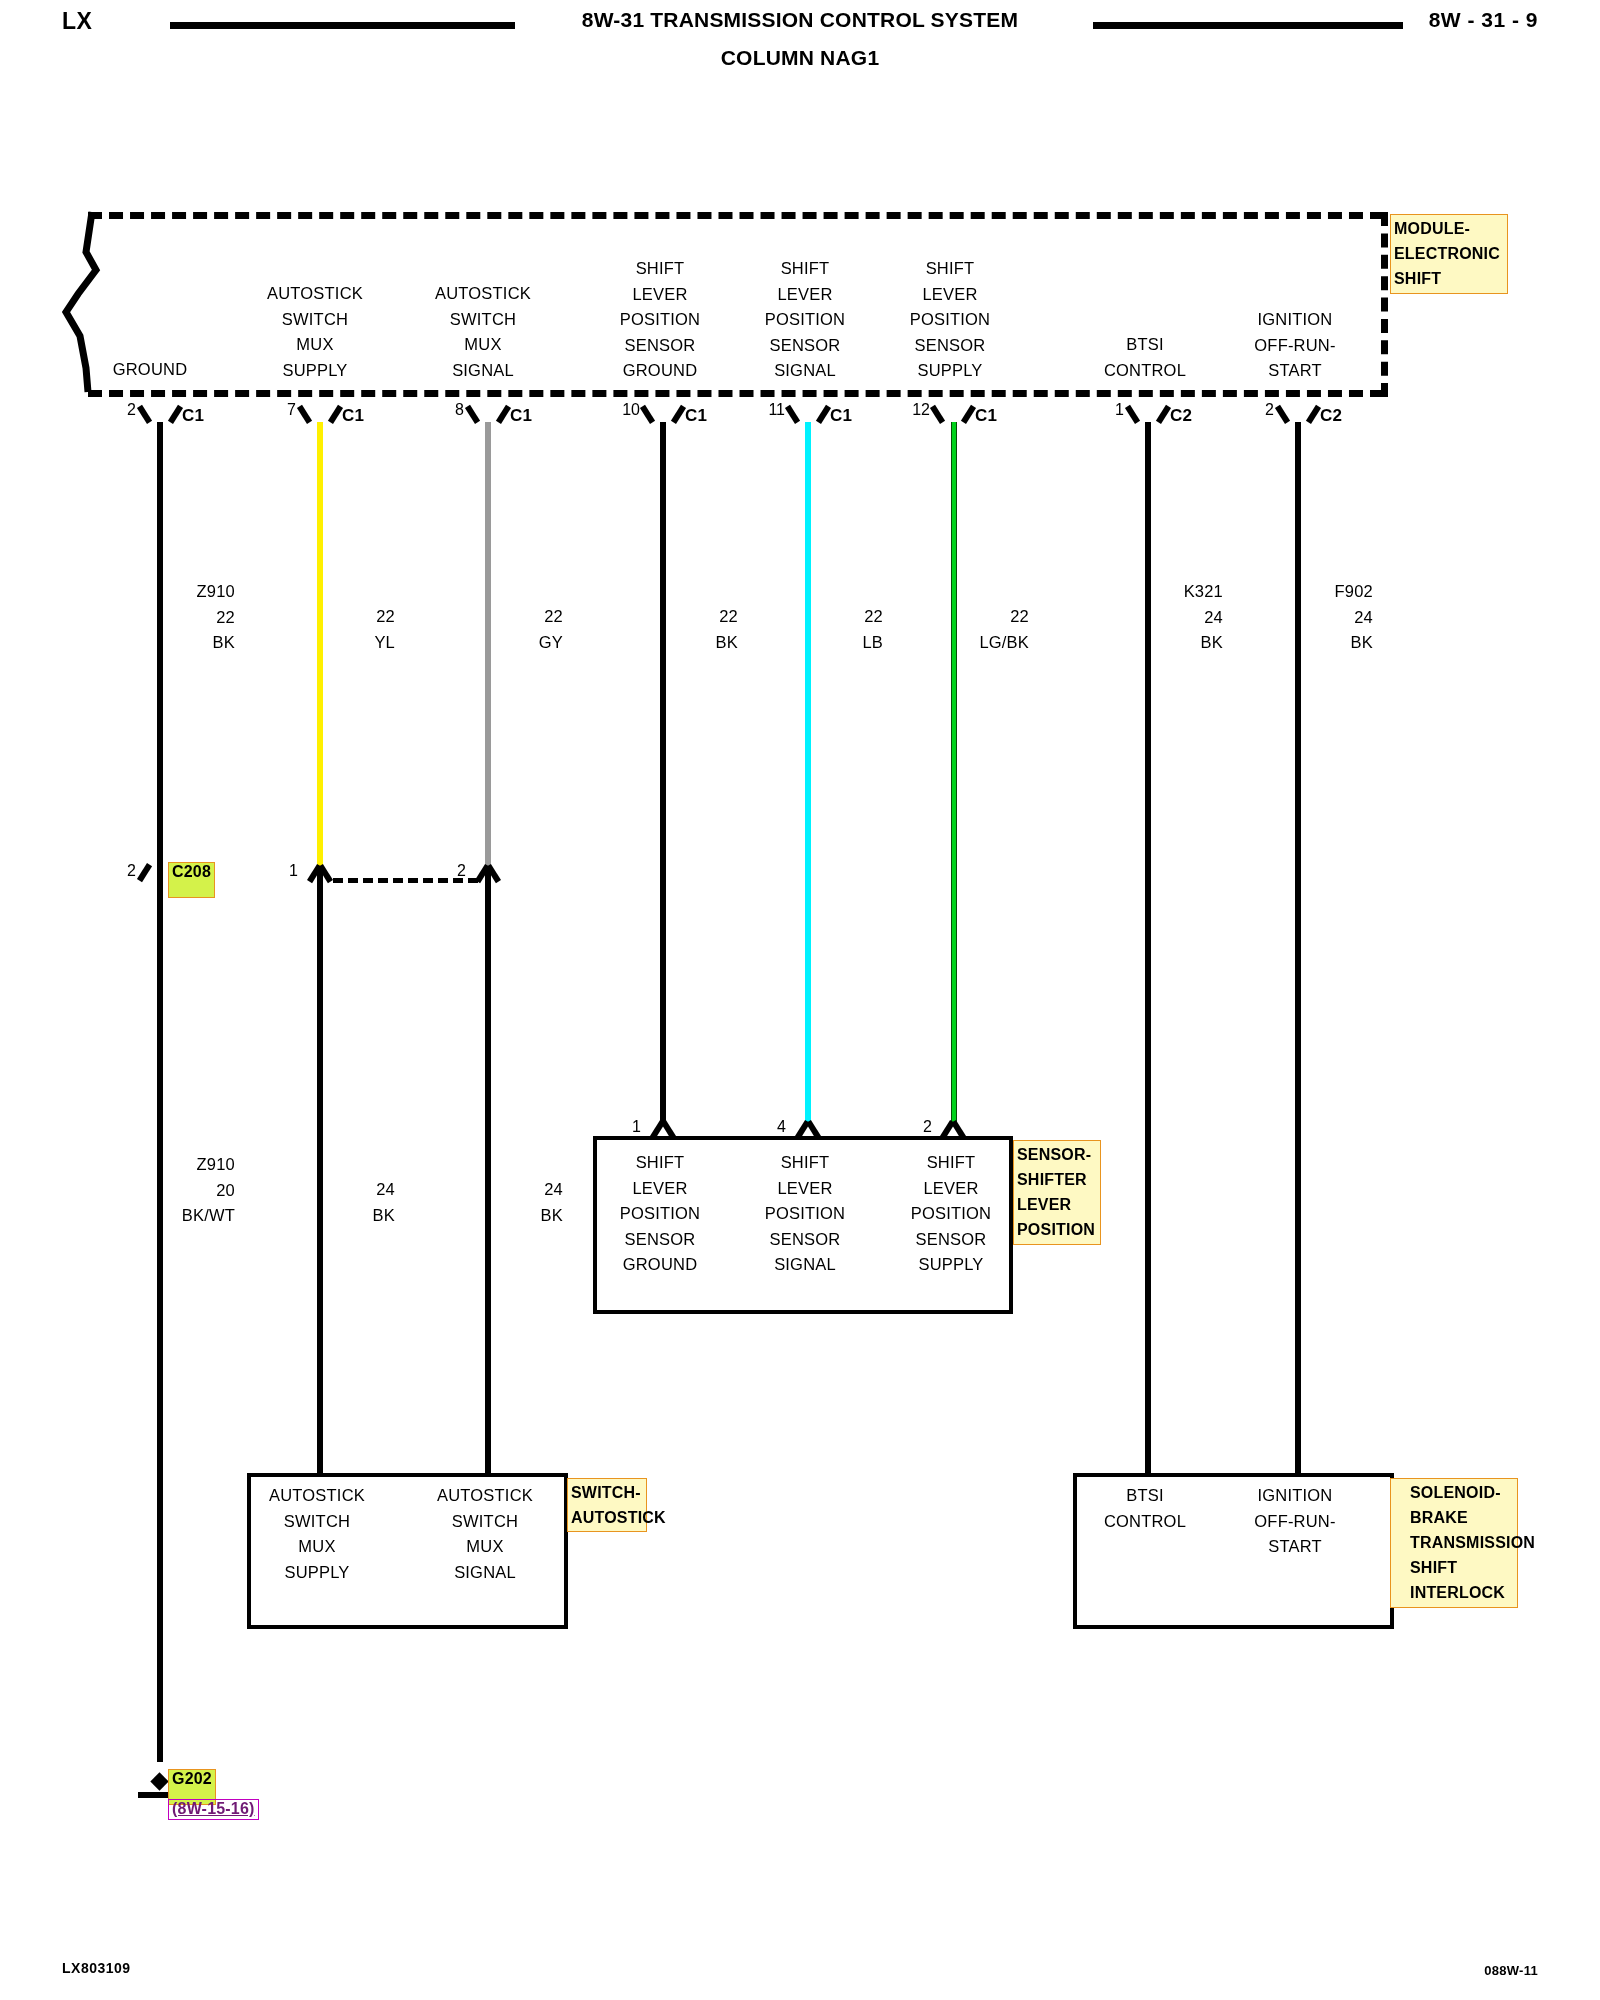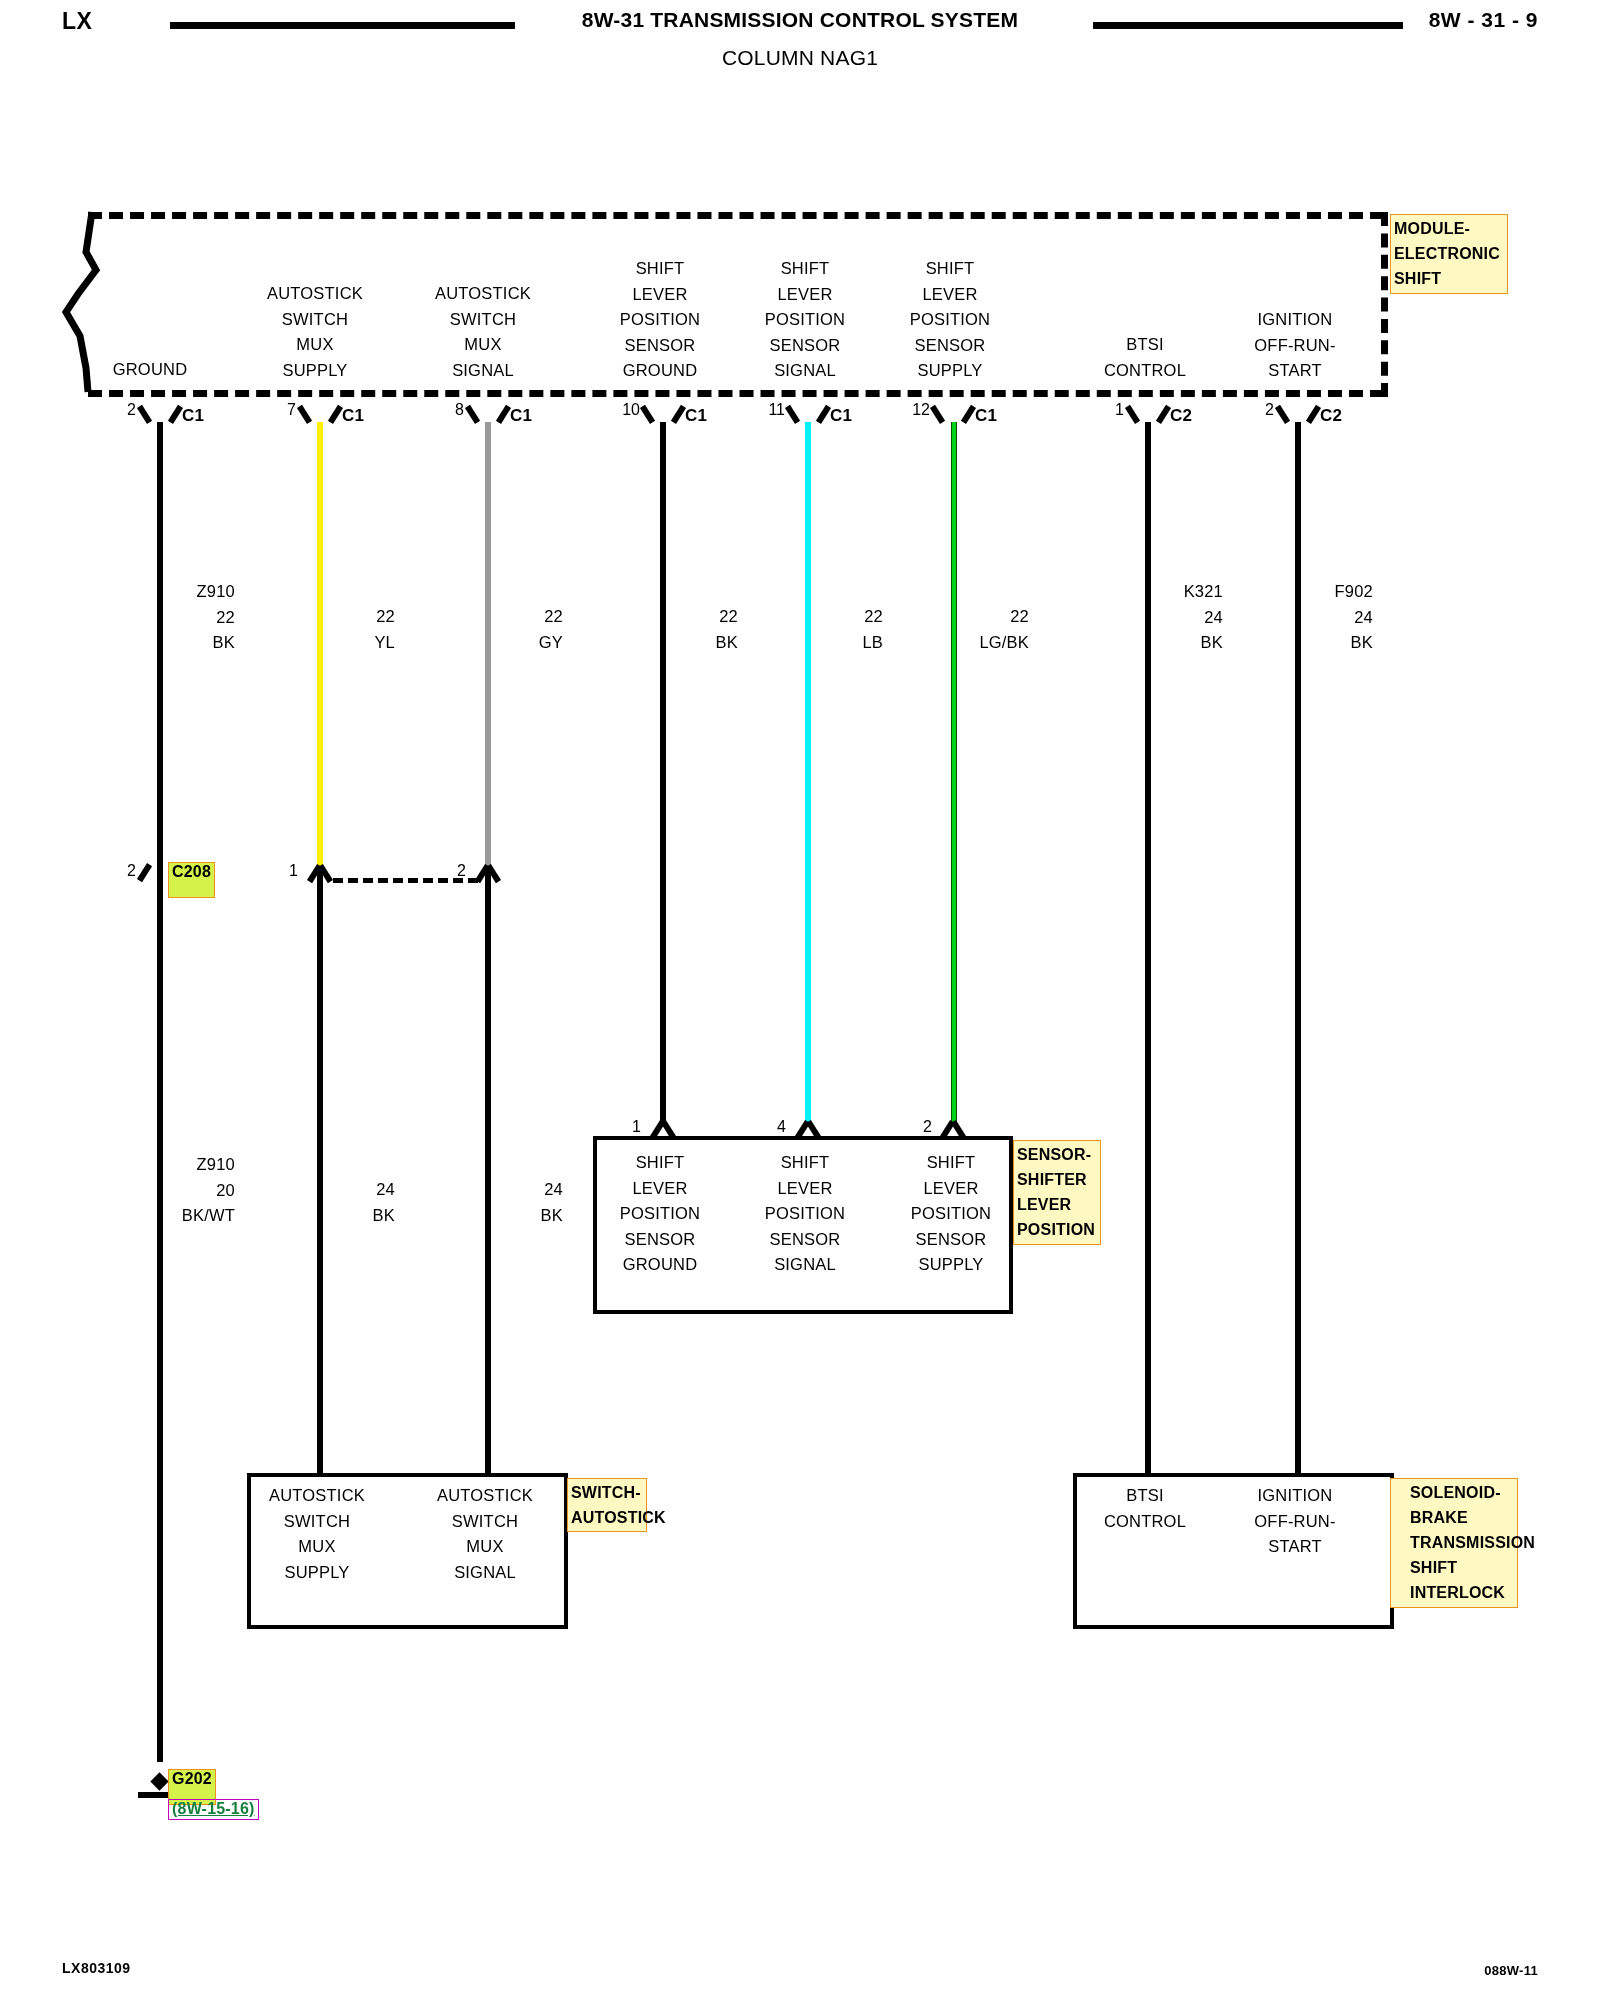--- a/index.html
+++ b/index.html
@@ -6,21 +6,21 @@
   body{width:1600px;height:2000px;position:relative;
        font-family:"Liberation Sans",sans-serif;color:#000;}
 
   
   #header{position:absolute;left:0;top:0;width:1600px;height:90px;}
   #hdr-lx{position:absolute;left:62px;top:8px;font-size:23px;font-weight:bold;letter-spacing:.5px;}
   #hdr-rule-left{position:absolute;left:170px;top:22px;width:345px;height:7px;background:#000;}
   #hdr-title{position:absolute;left:0;top:8px;width:1600px;text-align:center;
              font-size:21px;font-weight:bold;letter-spacing:.2px;}
   #hdr-sub{position:absolute;left:0;top:46px;width:1600px;text-align:center;
-           font-size:21px;font-weight:normal;letter-spacing:.2px;}
+           font-size:21px;font-weight:bold;letter-spacing:.2px;}
   #hdr-rule-right{position:absolute;left:1093px;top:22px;width:310px;height:7px;background:#000;}
   #hdr-page{position:absolute;right:62px;top:8px;font-size:21px;font-weight:bold;letter-spacing:.5px;}
 
   
   #foot-left{position:absolute;left:62px;top:1960px;font-size:14px;font-weight:bold;letter-spacing:.5px;}
   #foot-right{position:absolute;right:62px;top:1963px;font-size:13px;font-weight:bold;letter-spacing:.3px;}
 
   
   .wire{position:absolute;background:#000;width:6px;}
   .wire.yl{background:#FFF000;box-shadow:none;}
@@ -47,21 +47,21 @@
   
   .wlabel{position:absolute;text-align:right;font-size:16.5px;line-height:25.5px;letter-spacing:.2px;}
 
   
   .hl{position:absolute;background:#fef9c3;border:1.5px solid #e8941f;
       font-size:16px;font-weight:bold;line-height:25px;letter-spacing:.2px;
       padding:1px 2px 2px 3px;box-sizing:border-box;}
   .hl-sm{position:absolute;background:#d4f24a;border:1.5px solid #e8941f;
       font-size:16px;font-weight:bold;letter-spacing:.2px;padding:0 3px 16px 3px;}
   
-  .reflink{position:absolute;border:1.5px solid #c000c0;color:#15803d;
+  .reflink{position:absolute;border:1.5px solid #c000c0;color:#701a75;
       font-size:16px;font-weight:bold;letter-spacing:.2px;padding:0 3px 1px 3px;
       text-decoration:underline;}
 
   
   .yconn{position:absolute;width:26px;height:17px;}
   .yconn::before,.yconn::after{content:"";position:absolute;top:0;width:6px;height:19px;background:#000;}
   .yconn::before{left:0;transform-origin:bottom left;transform:rotate(-32deg);}
   .yconn::after{right:0;transform-origin:bottom right;transform:rotate(32deg);}
 
   .caret-up{position:absolute;width:26px;height:17px;}

